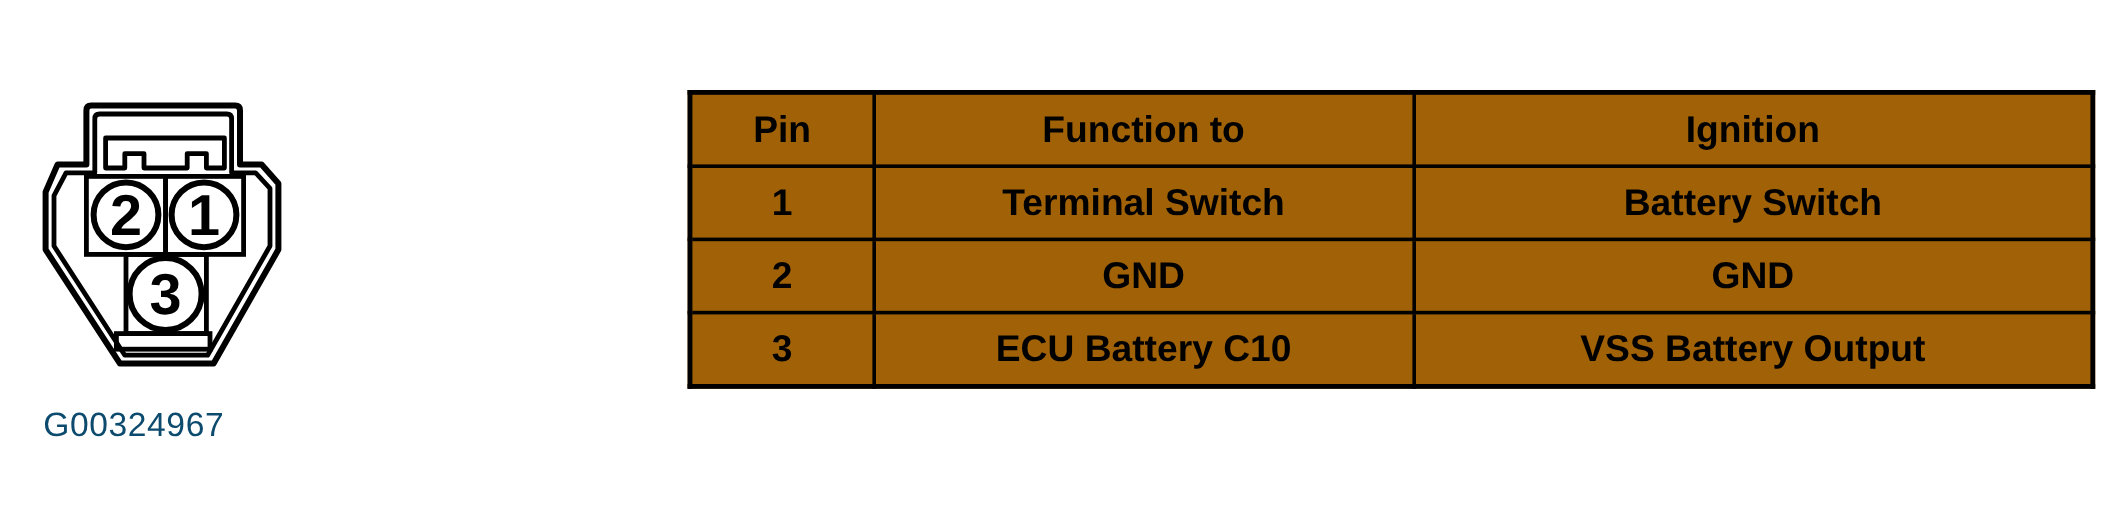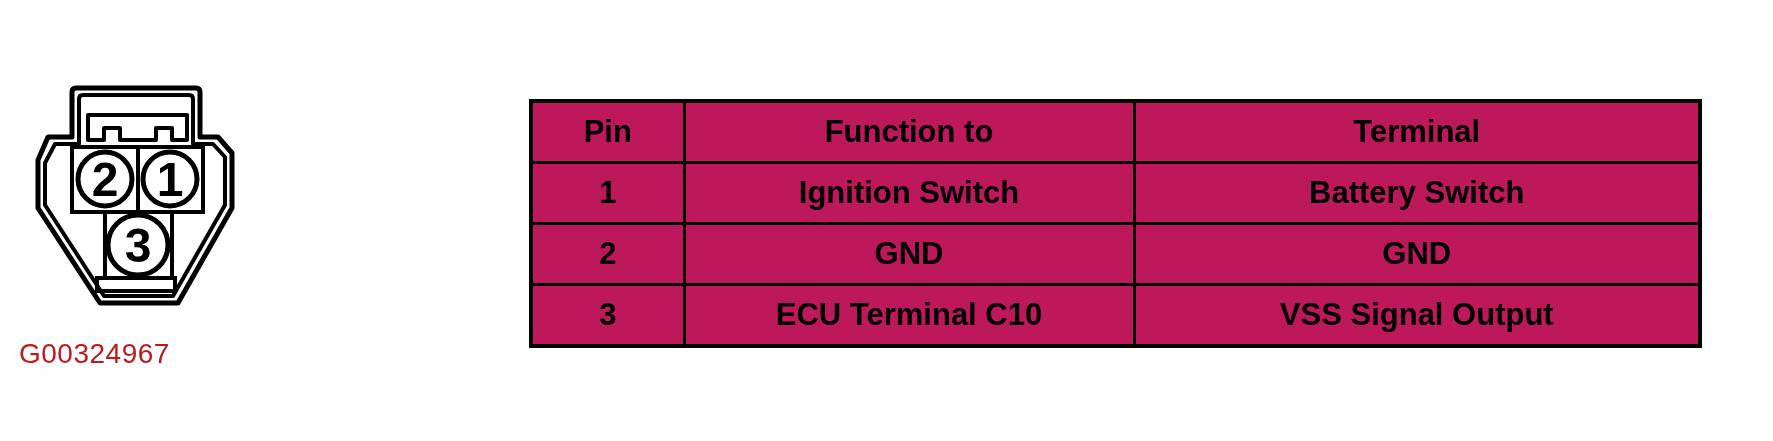--- a/index.html
+++ b/index.html
@@ -28,38 +28,37 @@
   .connector-wrap text {
     font-family: "Liberation Sans", sans-serif;
     font-weight: 700;
     font-size: 48px;
     text-anchor: middle;
     fill: #000;
   }
 
   .figure-caption {
     position: absolute;
-    left: 19px;
+    left: 36px;
     top: 338px;
     font-size: 28px;
     letter-spacing: 0.5px;
-    color: #b91c1c;
+    color: #0c4a6e;
     white-space: nowrap;
   }
 
   
   table.pinout {
     position: absolute;
-    left: 529px;
+    left: 573px;
     top: 75px;
     border-collapse: collapse;
     table-layout: fixed;
     border: 4px solid #000;
-    background: #be185d;
-    margin-top: 24px;
+    background: #a16207;
   }
   table.pinout th,
   table.pinout td {
     border: 3px solid #000;
     height: 58px;
     padding: 0 6px;
     text-align: center;
     vertical-align: middle;
     font-size: 31px;
     font-weight: 700;
@@ -102,33 +101,33 @@
 <table class="pinout">
   <colgroup>
     <col class="c-pin">
       <col class="c-conn">
       <col class="c-func">
   </colgroup>
   <thead>
     <tr>
       <th>Pin</th>
       <th>Function to</th>
-      <th>Terminal</th>
+      <th>Ignition</th>
     </tr>
   </thead>
   <tbody>
     <tr>
       <td>1</td>
-      <td>Ignition Switch</td>
+      <td>Terminal Switch</td>
       <td>Battery Switch</td>
     </tr>
     <tr>
       <td>2</td>
       <td>GND</td>
       <td>GND</td>
     </tr>
     <tr>
       <td>3</td>
-      <td>ECU Terminal C10</td>
-      <td>VSS Signal Output</td>
+      <td>ECU Battery C10</td>
+      <td>VSS Battery Output</td>
     </tr>
   </tbody>
 </table>
 
 </body></html>

